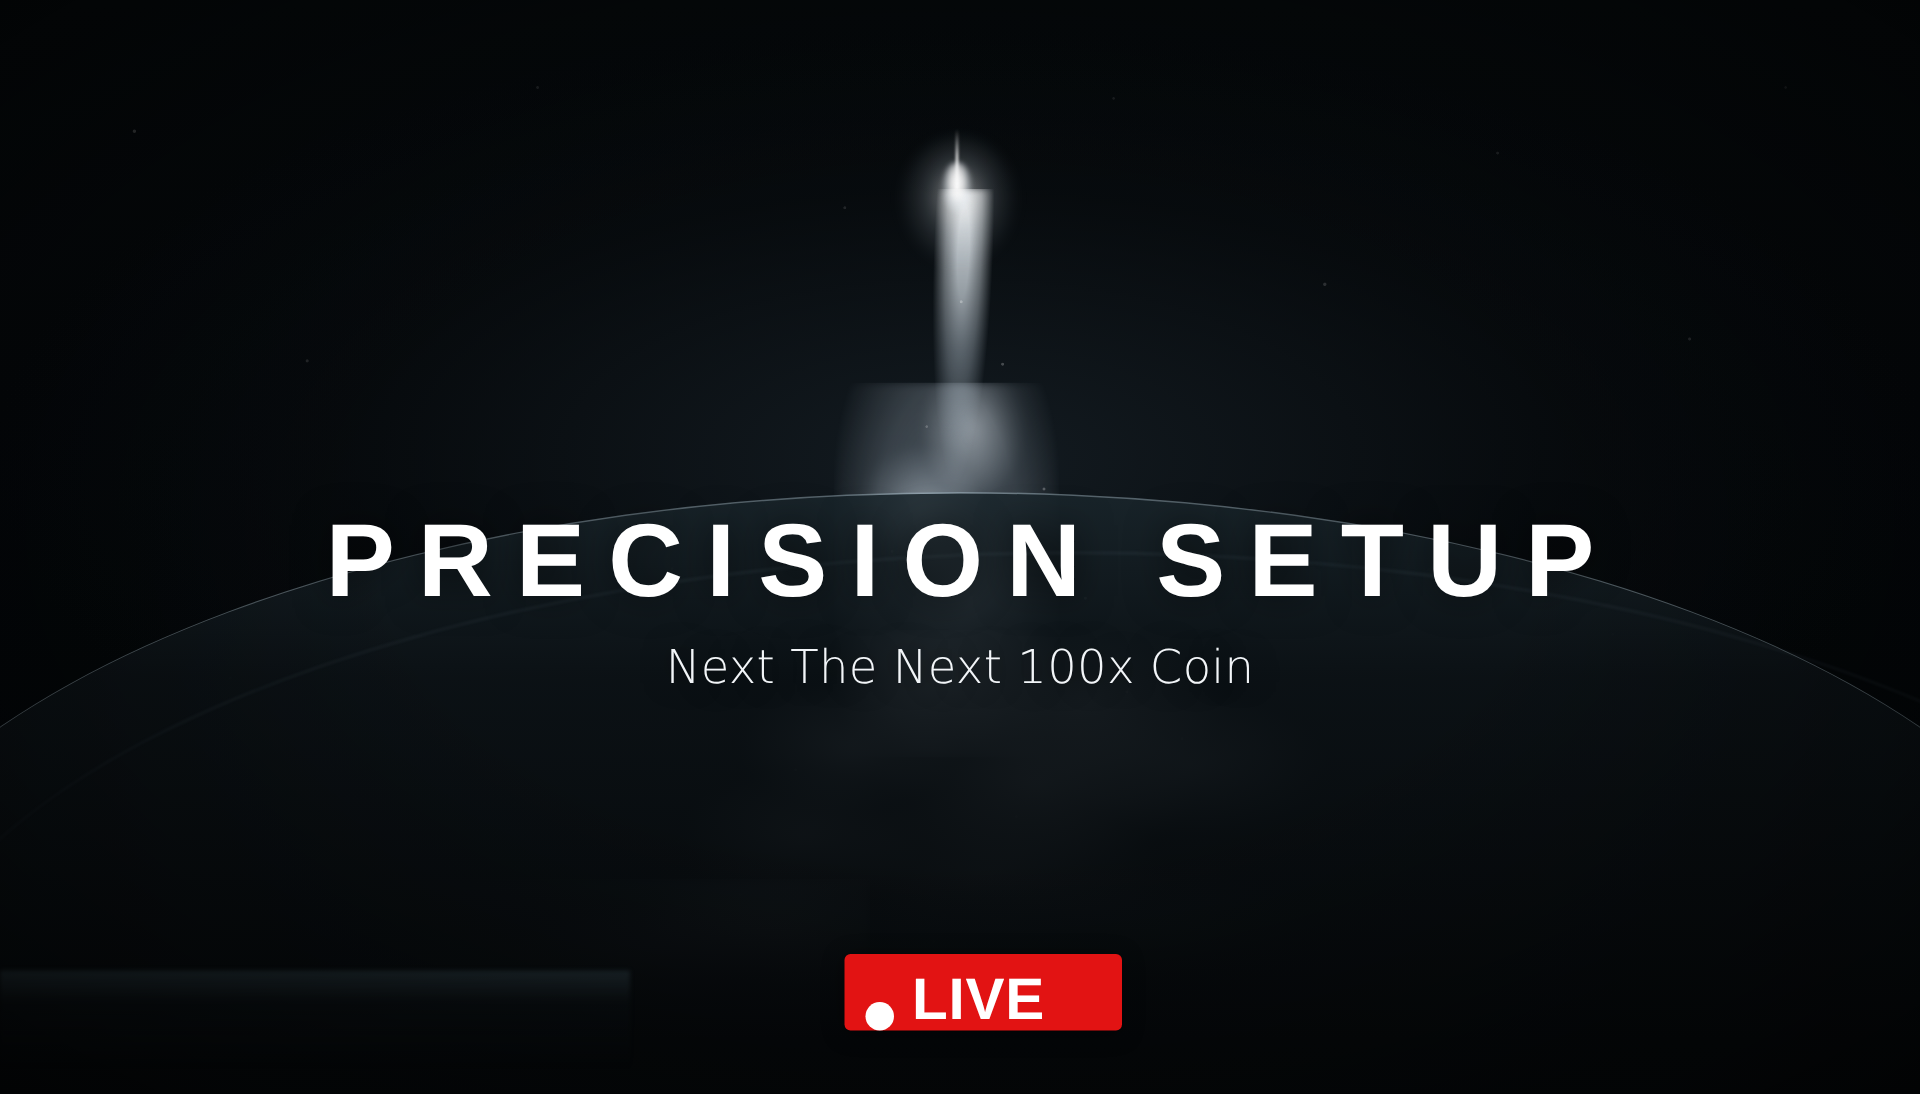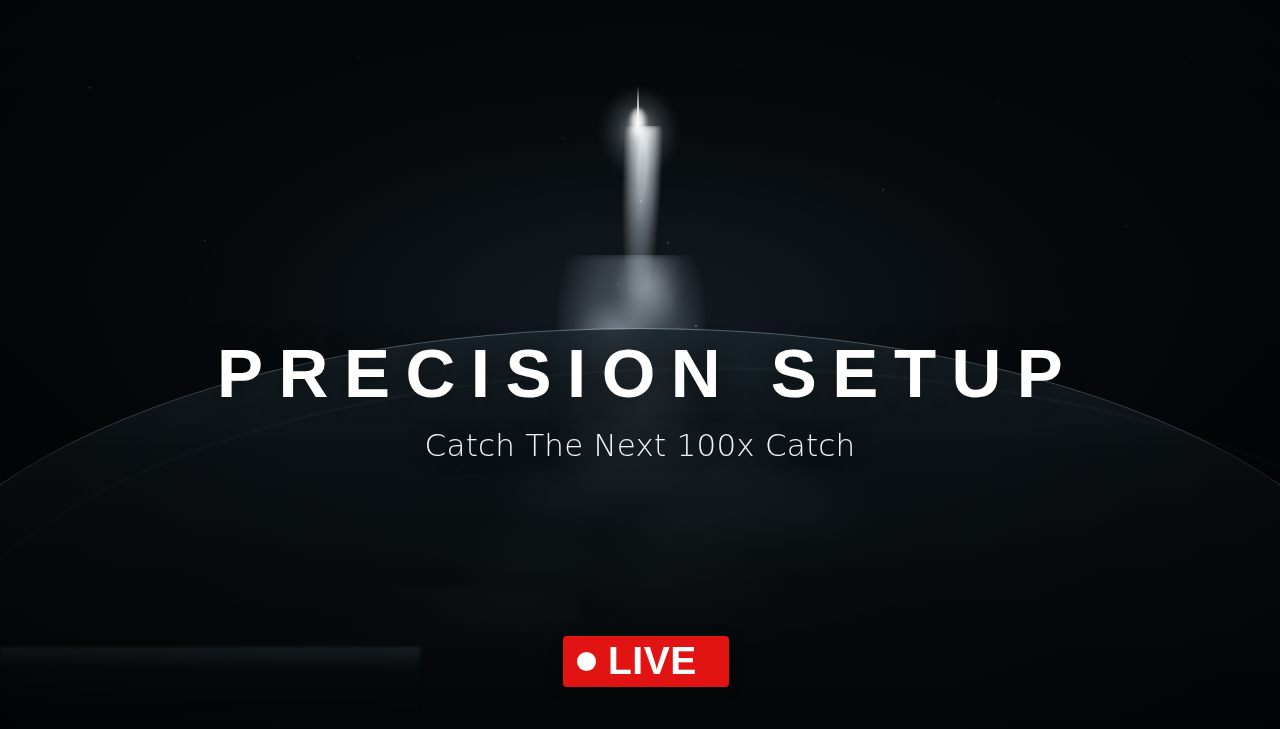--- a/index.html
+++ b/index.html
@@ -272,26 +272,26 @@
     letter-spacing: 0.2px;
     white-space: nowrap;
     text-shadow: 0 0 18px rgba(0,0,0,.6);
   }
 
   
   .live-badge {
     position: absolute;
     left: 563px;
     top: 636px;
-    width: 166px;
+    width: 185px;
     height: 51px;
     border-radius: 4px;
     background: #e21313;
     display: flex;
-    align-items: center;
+    align-items: flex-end;
     gap: 12px;
     padding: 0 14px;
     box-sizing: border-box;
     box-shadow: 0 2px 14px rgba(0,0,0,.45);
     cursor: pointer;
   }
   .live-dot {
     width: 19px;
     height: 19px;
     border-radius: 50%;
@@ -339,21 +339,21 @@
   <div class="ground"></div>
   <div class="ground-rim"></div>
   <div class="ground-streak"></div>
   <div class="ground-flat"></div>
 
   <div class="vignette"></div>
 
   <div class="content">
     <h1 class="hero-title">PRECISION SETUP</h1>
 
-    <p class="hero-subtitle">Catch The Next 100x Catch</p>
+    <p class="hero-subtitle">Next The Next 100x Coin</p>
 
     <div class="live-badge">
       <span class="live-dot"></span>
       <span class="live-label">LIVE</span>
     </div>
   </div>
 
 </div>
 
 </body></html>

